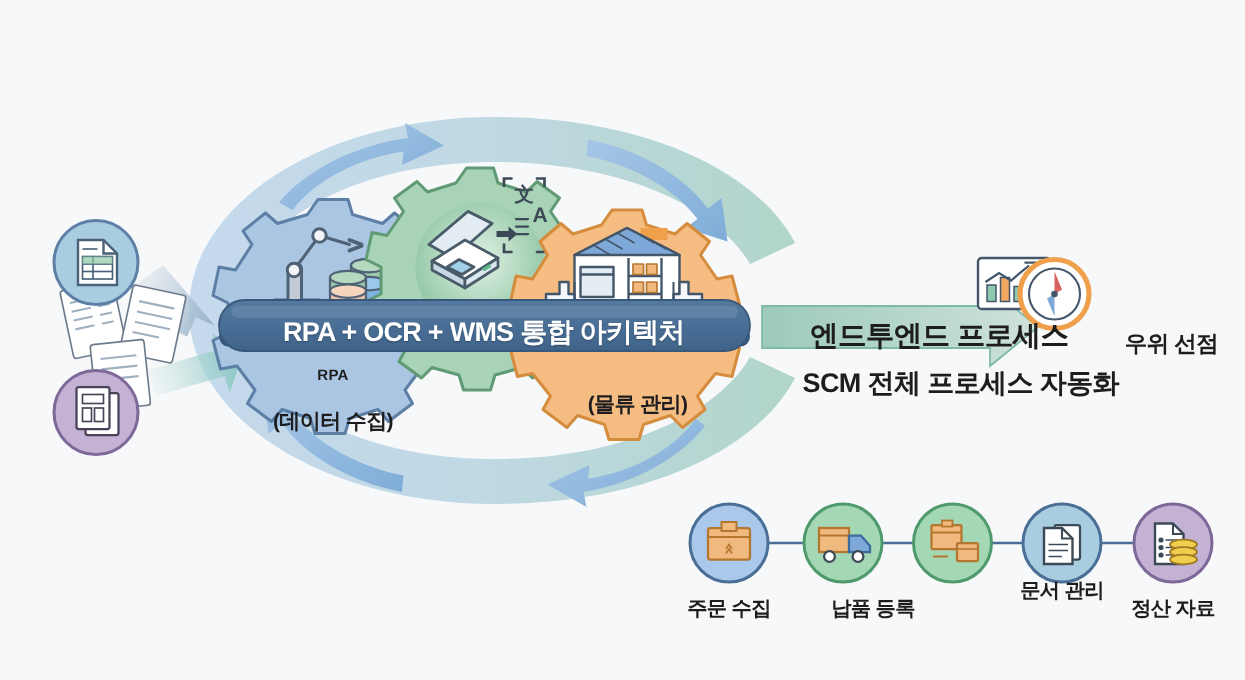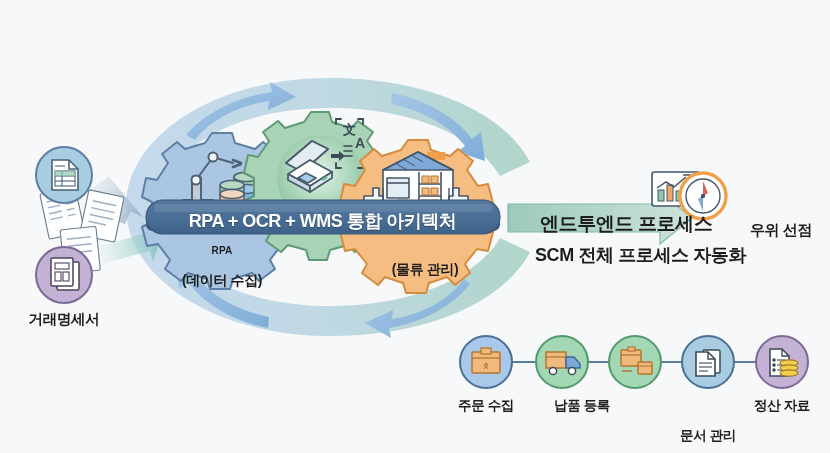--- a/index.html
+++ b/index.html
@@ -376,33 +376,32 @@
       <g stroke="#a07a22" stroke-width="1.2">
         <ellipse cx="789" cy="363" rx="9" ry="3.2" fill="#f2ce4e"></ellipse>
         <ellipse cx="789" cy="368" rx="9" ry="3.2" fill="#f2ce4e"></ellipse>
         <ellipse cx="789" cy="373" rx="9" ry="3.2" fill="#f2ce4e"></ellipse>
       </g>
     </g>
   </svg>
 
   <div class="banner-text">RPA + OCR + WMS 통합 아키텍처</div>
 
-  <div class="lbl lbl-input" style="left:4px;top:310px;width:120px;">거래명세서</div>
 
   <div class="gearlabel" style="left:160px;top:245px;width:124px;">
     <div class="g-name">RPA</div>
     <div class="g-sub">(데이터 수집)</div>
   </div>
   <div class="gearlabel" style="left:366px;top:245px;width:118px;">
     <div class="g-sub">(물류 관리)</div>
   </div>
 
   <div class="arrow-text" id="e2e-label">엔드투엔드 프로세스</div>
   <div class="arrow-text" id="scm-label">SCM 전체 프로세스 자동화</div>
 
   <div class="lbl lbl-bottom" style="left:436px;top:398px;width:100px;">주문 수집</div>
 
   <div class="lbl lbl-strategic" style="left:732px;top:221px;width:98px;">우위 선점</div>
   <div class="lbl lbl-bottom" style="left:512px;top:398px;width:100px;margin-left:20px;">납품 등록</div>
-  <div class="lbl lbl-bottom" style="left:658px;top:386px;width:100px;margin-top:42px;">문서 관리</div>
+  <div class="lbl lbl-bottom" style="left:658px;top:386px;width:100px;">문서 관리</div>
   <div class="lbl lbl-bottom" style="left:732px;top:398px;width:100px;">정산 자료</div>
 
 </div>
 
 </body></html>

